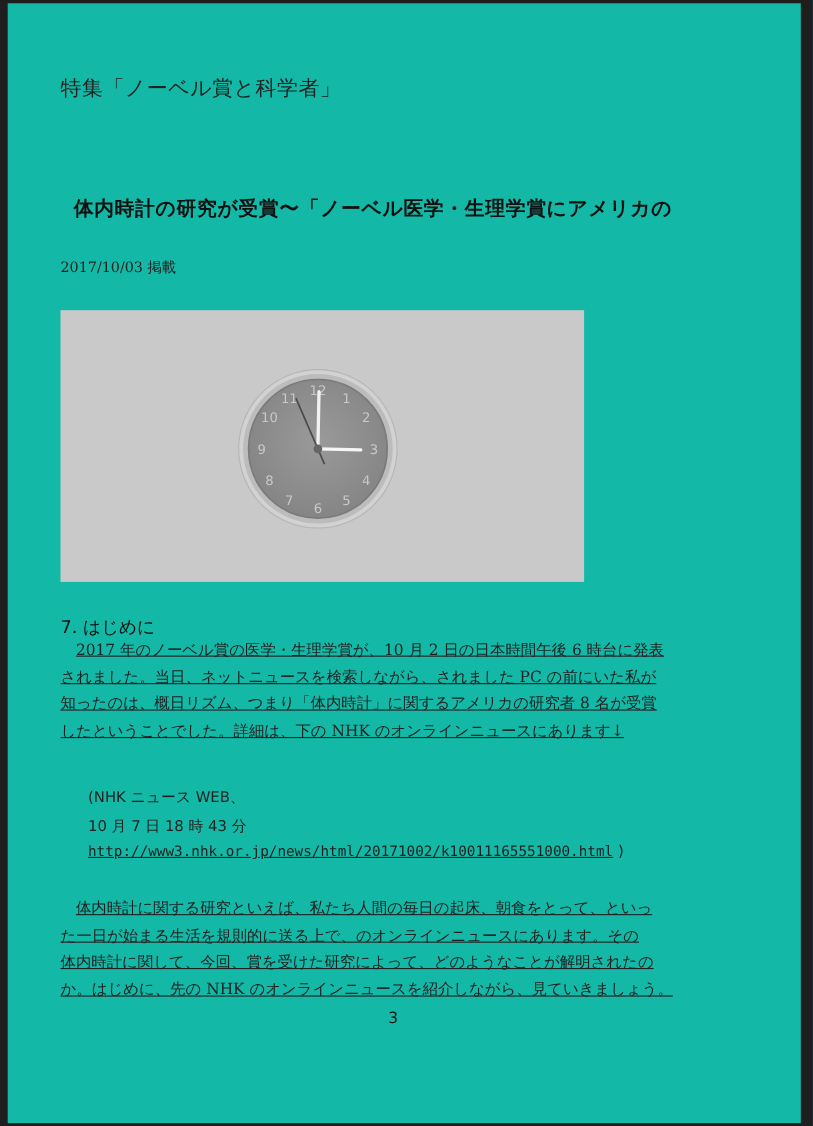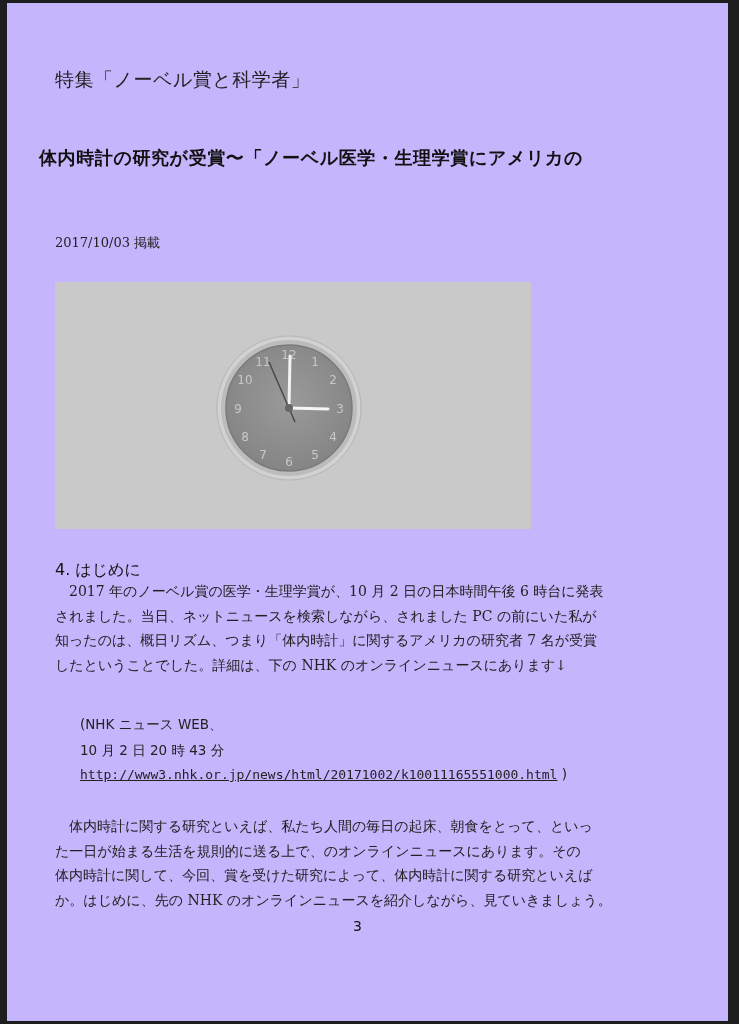--- a/index.html
+++ b/index.html
@@ -1,36 +1,36 @@
 <!DOCTYPE html>
 <html><head>
 <meta charset="utf-8">
 <style>
   html, body { margin:0; padding:0; }
   body {
     width:739px; height:1024px; background:#1e1e1e; position:relative; overflow:hidden;
     font-family: "DejaVu Sans", sans-serif;
   }
   .page {
-    position:absolute; left:7px; top:3px; width:721px; height:1018px; background:#c4b5fd;
+    position:absolute; left:7px; top:3px; width:721px; height:1018px; background:#14b8a6;
   }
   .abs { position:absolute; white-space:nowrap; color:#111; }
   .series-title { left:48px; top:64px; font-size:19px; font-weight:300; color:#222; letter-spacing:0.5px; }
-  .article-title { left:32px; font-size:18px; font-weight:bold; color:#111; letter-spacing:0.6px; }
+  .article-title { left:60px; font-size:18px; font-weight:bold; color:#111; letter-spacing:0.6px;margin-top:31px; }
   .t1 { top:143px; }
   .t2 { top:193px; }
   .date { left:48px; top:231px; font-family:"DejaVu Serif", serif; font-size:13px; color:#222; }
   .figure {
     position:absolute; left:48px; top:279px; width:476px; height:247px; background:#c9c9c9;
   }
   .clock { position:absolute; left:160px; top:52px; width:148px; height:148px; }
   .section-heading { left:48px; top:557px; font-size:16px; color:#111; }
   .para {
     position:absolute; left:48px; width:612px; font-family:"DejaVu Serif", serif;
-    font-size:14px; line-height:24.5px; color:#222;
+    font-size:14px; line-height:24.5px; color:#222;text-decoration:underline;
   }
   .para div { white-space:nowrap; }
   .p1 { top:576px; }
   .p2 { top:811px; }
   .bullet-item { left:64px; top:684px; font-size:14.5px; color:#222; }
   .bullet-dot { display:inline-block; width:11px; height:11px; border-radius:50%; background:#000; margin-right:6px; vertical-align:-1px; }
   .sub { left:73px; font-size:13.5px; color:#222; font-family:"DejaVu Sans", sans-serif; }
   .s1 { top:713px; }
   .s2 { top:739px; }
   .s3 { top:763px; }
@@ -73,36 +73,36 @@
         <text x="30" y="50">10</text>
         <text x="48" y="32">11</text>
       </g>
       <line x1="74" y1="74" x2="75" y2="22" stroke="#f2f2f2" stroke-width="3" stroke-linecap="round"></line>
       <line x1="74" y1="74" x2="113" y2="75" stroke="#f5f5f5" stroke-width="3" stroke-linecap="round"></line>
       <line x1="80" y1="88" x2="54" y2="28" stroke="#4a4a4a" stroke-width="1.5"></line>
       <circle cx="74" cy="74" r="4" fill="#666"></circle>
     </svg>
   </div>
 
-  <div class="abs section-heading">4. はじめに</div>
+  <div class="abs section-heading">7. はじめに</div>
 
   <div class="para p1">
     <div style="padding-left:14px">2017 年のノーベル賞の医学・生理学賞が、10 月 2 日の日本時間午後 6 時台に発表</div>
     <div>されました。当日、ネットニュースを検索しながら、されました PC の前にいた私が</div>
-    <div>知ったのは、概日リズム、つまり「体内時計」に関するアメリカの研究者 7 名が受賞</div>
+    <div>知ったのは、概日リズム、つまり「体内時計」に関するアメリカの研究者 8 名が受賞</div>
     <div>したということでした。詳細は、下の NHK のオンラインニュースにあります↓</div>
   </div>
 
   <div class="abs sub s1">(NHK ニュース WEB、</div>
-  <div class="abs sub s2">10 月 2 日 20 時 43 分</div>
+  <div class="abs sub s2">10 月 7 日 18 時 43 分</div>
   <div class="abs sub s3">
     <span class="url">http://www3.nhk.or.jp/news/html/20171002/k10011165551000.html</span><span> )</span>
   </div>
 
   <div class="para p2">
     <div style="padding-left:14px">体内時計に関する研究といえば、私たち人間の毎日の起床、朝食をとって、といっ</div>
     <div>た一日が始まる生活を規則的に送る上で、のオンラインニュースにあります。その</div>
-    <div>体内時計に関して、今回、賞を受けた研究によって、体内時計に関する研究といえば</div>
+    <div>体内時計に関して、今回、賞を受けた研究によって、どのようなことが解明されたの</div>
     <div>か。はじめに、先の NHK のオンラインニュースを紹介しながら、見ていきましょう。</div>
   </div>
 
   <div class="abs page-number">3</div>
 </div>
 
 </body></html>

